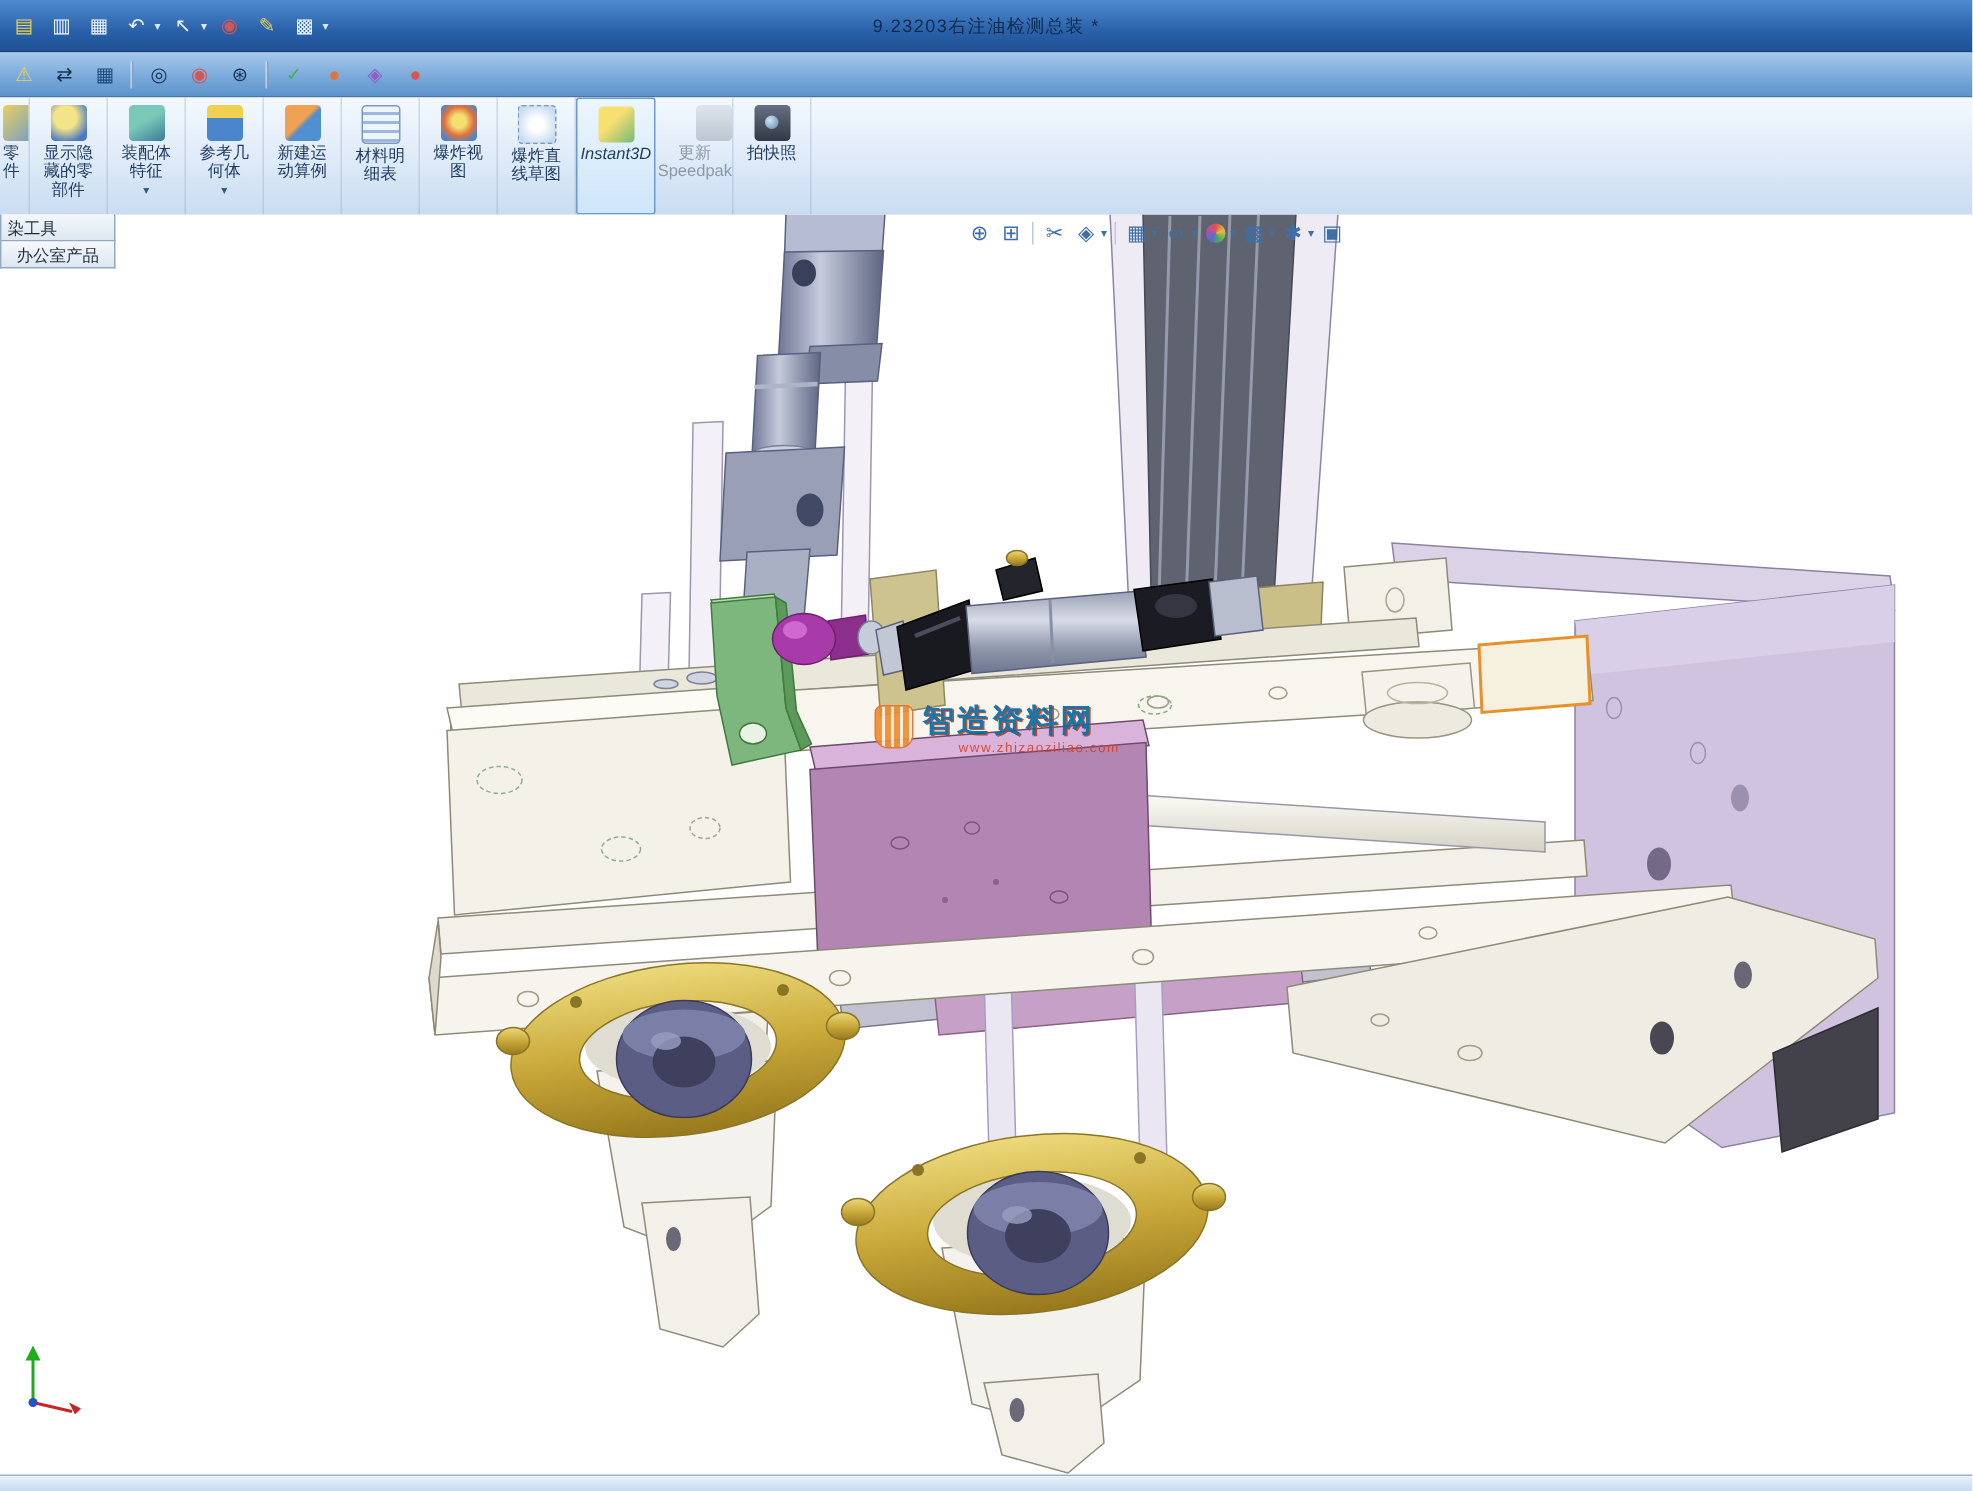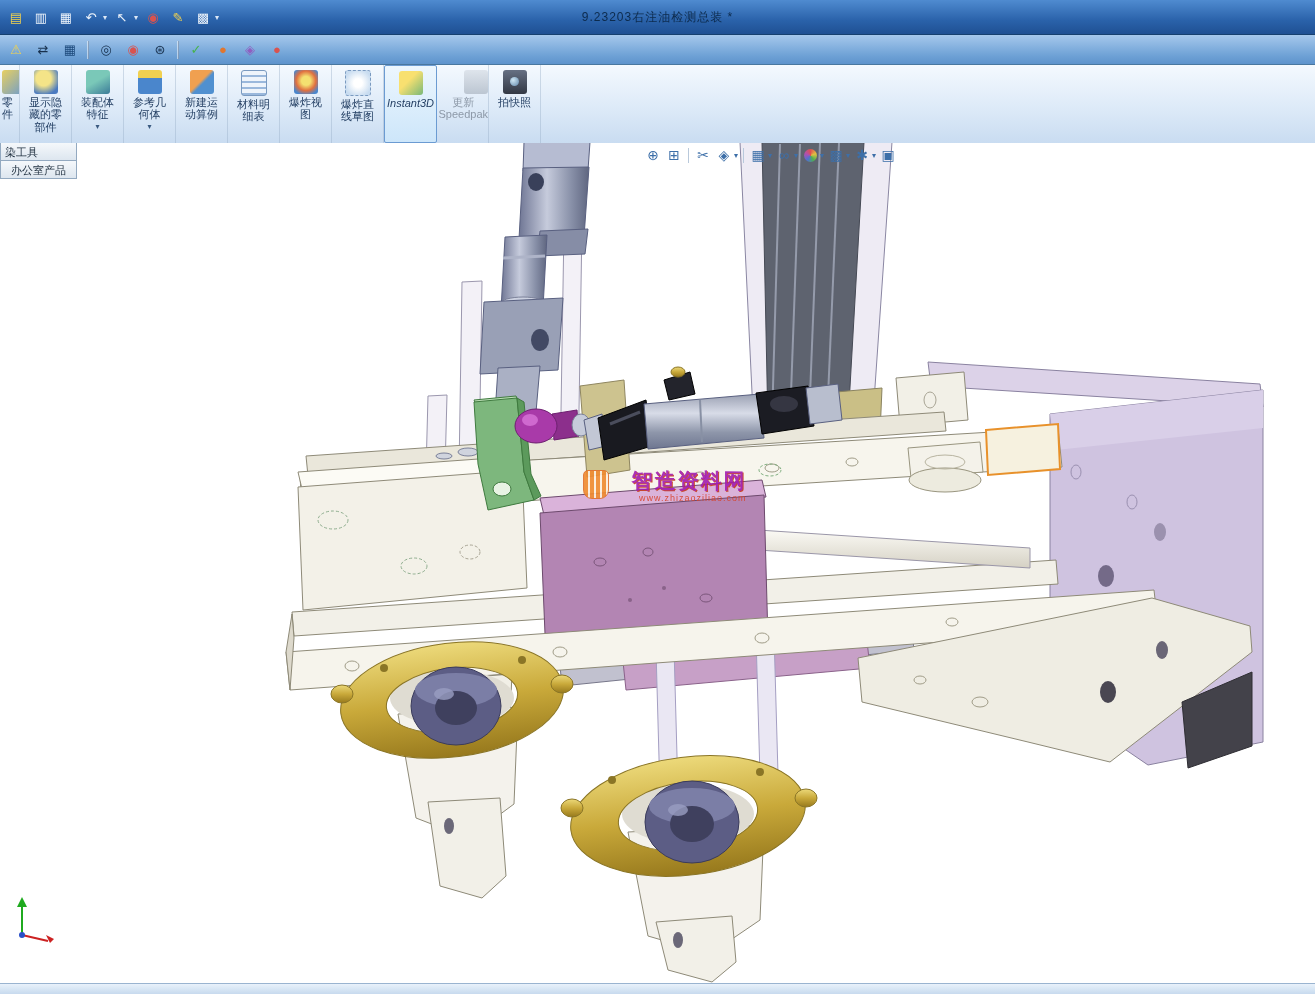--- a/index.html
+++ b/index.html
@@ -73,22 +73,22 @@
   .hicon{min-width:18px;height:18px;display:flex;align-items:center;justify-content:center;cursor:default;}
   .hcaret{font-size:8px;color:#3d6fa8;margin-left:-2px;}
   .hsep{width:1px;height:15px;background:#b9c9db;margin:0 2px;}
   .hball{width:13px;height:13px;border-radius:50%;background:#c04040;
     background:conic-gradient(#e05050,#e0c040,#50b050,#5070d0,#b050b0,#e05050);}
 
   
   .watermark{position:absolute;left:583px;top:327px;display:flex;align-items:flex-start;gap:6px;opacity:.9;}
   .wm-logo{width:24px;height:27px;border:1px solid #e0702a;border-radius:5px 5px 9px 9px;
     background:repeating-linear-gradient(90deg,#f08a2e 0 4px,#fdeedd 4px 6px);}
-  .wm-text{font-size:21px;font-weight:bold;color:#a21caf;letter-spacing:2px;
-    text-shadow:1px 1px 0 #c83c1e;line-height:1;text-align:right;}
+  .wm-text{font-size:21px;font-weight:bold;color:#0369a1;letter-spacing:2px;
+    text-shadow:1px 1px 0 #c83c1e;line-height:1;}
   .wm-sub{font-size:9px;color:#d8432a;letter-spacing:1px;margin-top:2px;margin-left:24px;}
 
   
   .triad{position:absolute;left:2px;top:748px;width:60px;height:52px;}
 
   
   .statusbar{position:absolute;bottom:0;left:0;right:0;height:10px;
     background:linear-gradient(#e9f2fb,#c7daee);border-top:1px solid #9ab4d0;}
 </style>
 </head>

